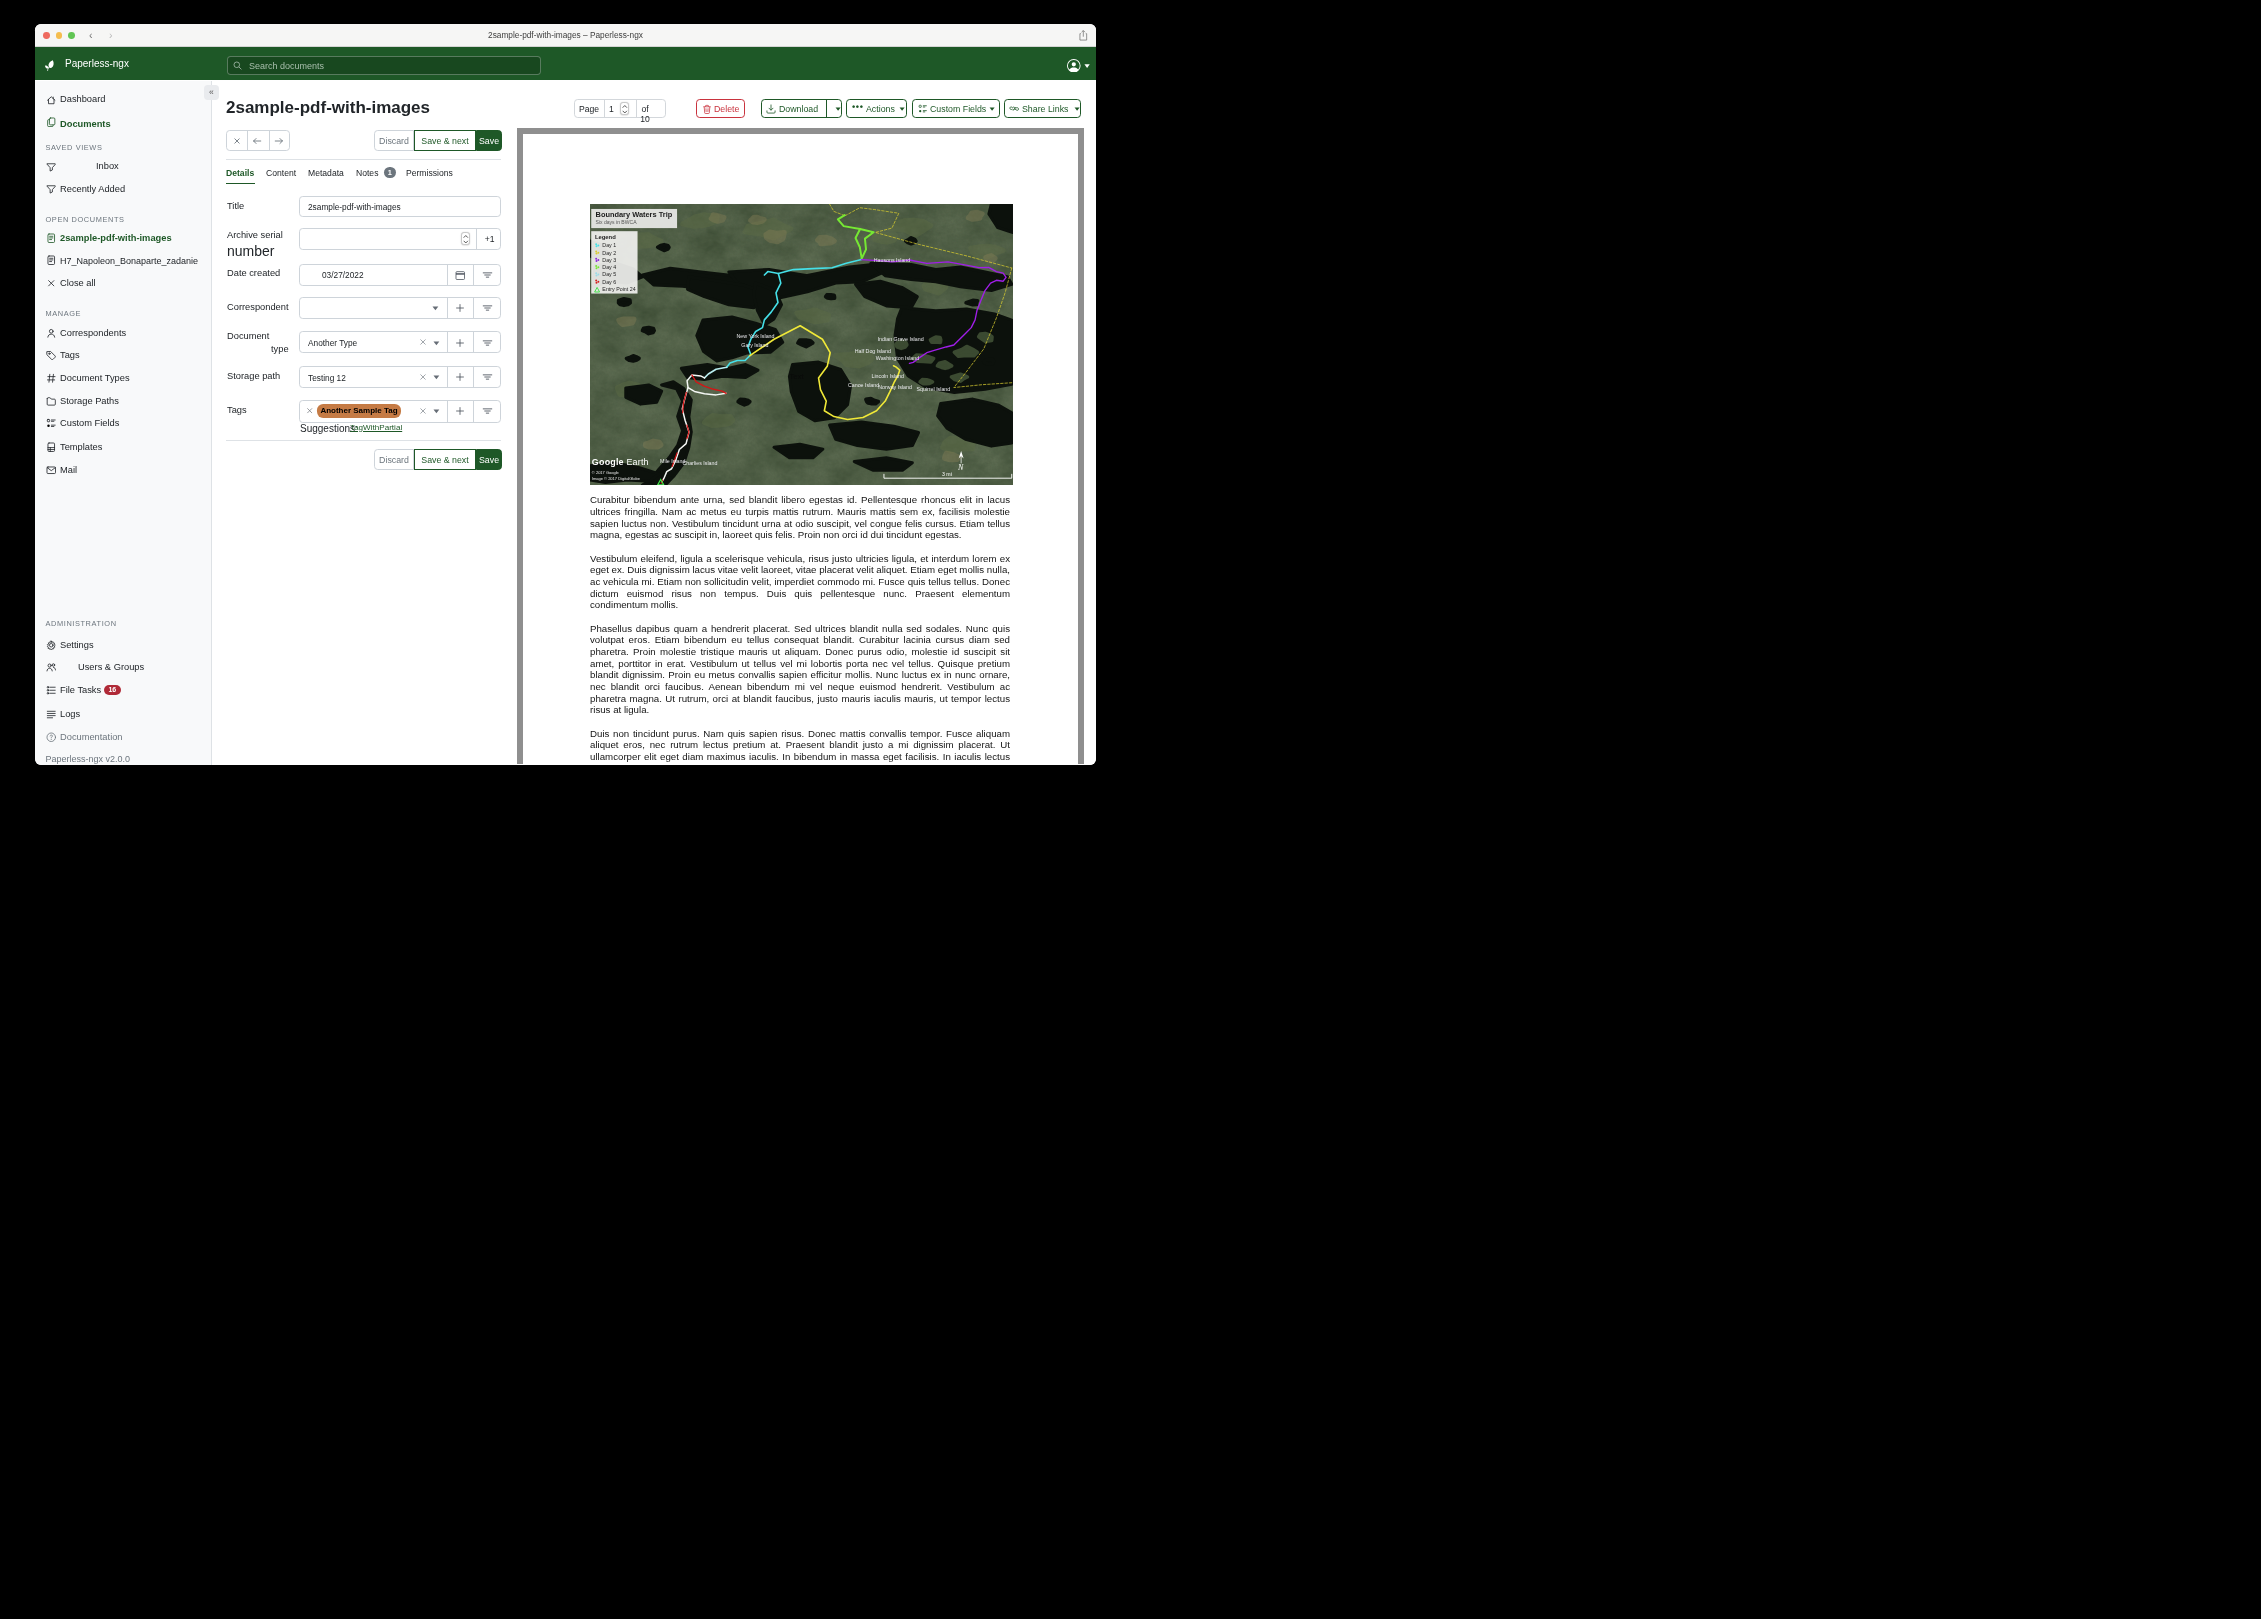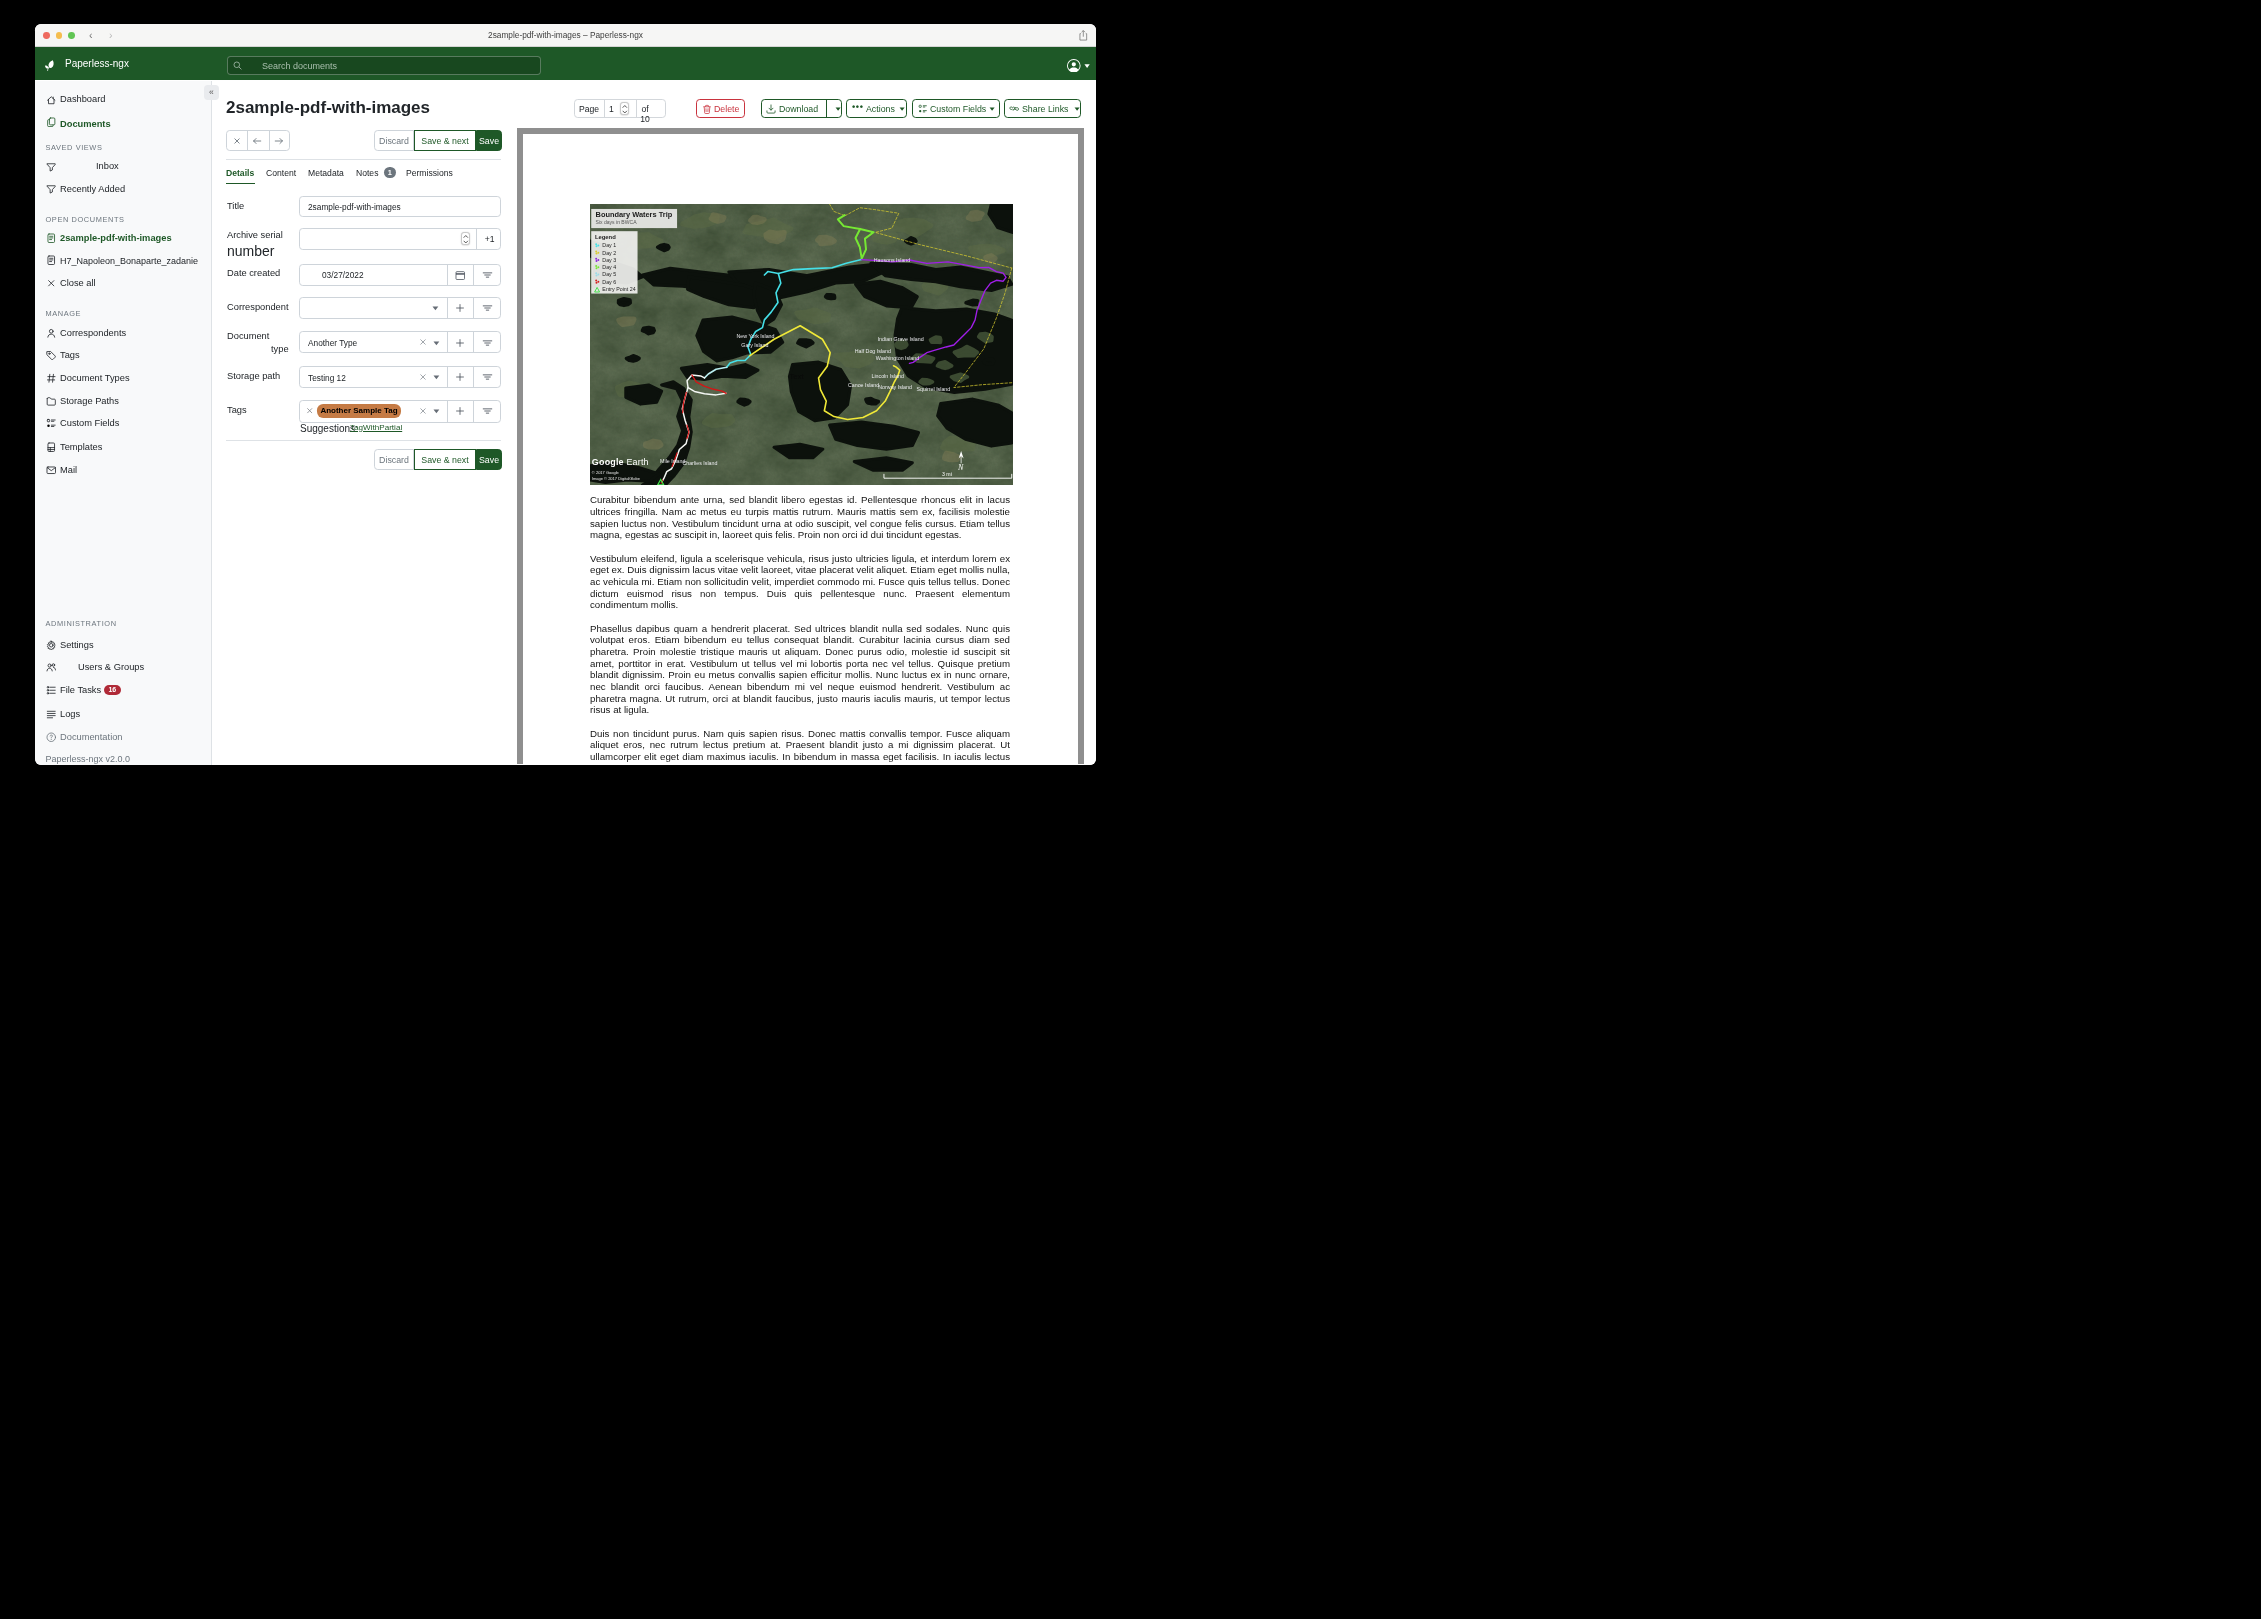--- a/index.html
+++ b/index.html
@@ -7,21 +7,21 @@
 #win { position:absolute; left:35px; top:23.5px; width:1061px; height:741px; background:#fff; border-radius:6.2px; overflow:hidden; }
 .abs { position:absolute; }
 
 #titlebar { position:absolute; left:0; top:0; width:100%; height:23.5px; background:#f6f6f5; border-bottom:0.6px solid #d5d5d4; }
 .tl { position:absolute; top:8.3px; width:6.8px; height:6.8px; border-radius:50%; }
 #titletext { position:absolute; top:6.8px; left:0; width:1061px; text-align:center; font-size:8.3px; color:#3e3e3e; }
 .navarr { position:absolute; top:5.2px; font-size:10.5px; color:#737373; }
 
 #navbar { position:absolute; left:0; top:23.5px; width:100%; height:33px; background:#1e5827; }
 #brand { position:absolute; left:30px; top:34px; color:#fff; font-size:10px; }
-#searchbox { position:absolute; left:192px; top:32px; width:314px; height:19px; background:rgba(0,0,0,0.18); border:0.6px solid rgba(255,255,255,0.28); border-radius:3.7px; color:#a9bfad; font-size:9px; line-height:18px; padding-left:34px; }
+#searchbox { position:absolute; left:192px; top:32px; width:314px; height:19px; background:rgba(0,0,0,0.18); border:0.6px solid rgba(255,255,255,0.28); border-radius:3.7px; color:#a9bfad; font-size:9px; line-height:18px; padding-left:21px; }
 
 #sidebar { position:absolute; left:0; top:57px; width:177px; height:684px; background:#f8f9fa; border-right:0.6px solid #dee2e6; }
 .sbitem { position:absolute; left:25px; font-size:9.3px; color:#212529; white-space:nowrap; }
 .sbhead { position:absolute; left:10.5px; font-size:7.4px; color:#6c757d; letter-spacing:0.6px; font-weight:400; white-space:nowrap; }
 .green { color:#1e5827; }
 .bold { font-weight:bold; }
 #collapsebtn { position:absolute; left:169px; top:61px; width:15px; height:15.4px; background:#e9ebee; border-radius:3.7px; color:#555; font-size:8.6px; text-align:center; line-height:15.4px; z-index:5; }
 .pline { position:absolute; left:555px; width:420px; font-size:9.7px; line-height:11.7px; color:#141414; text-align:justify; }
 
 #main { position:absolute; left:177px; top:57px; width:884px; height:684px; background:#fff; }

